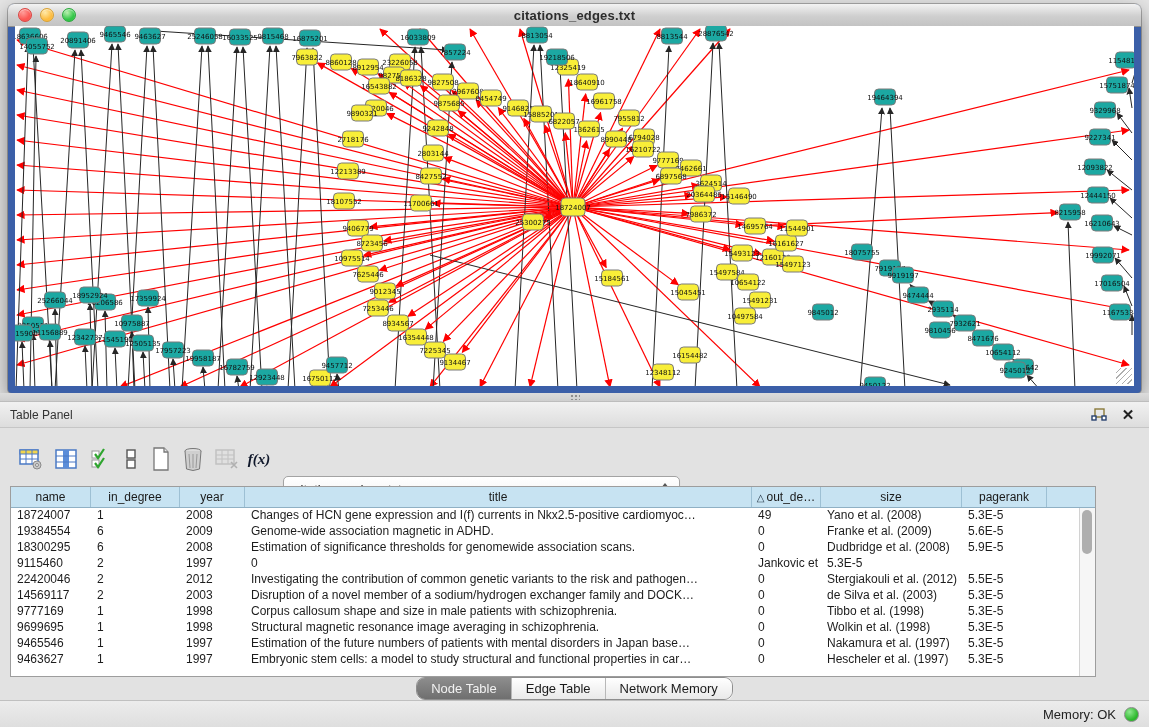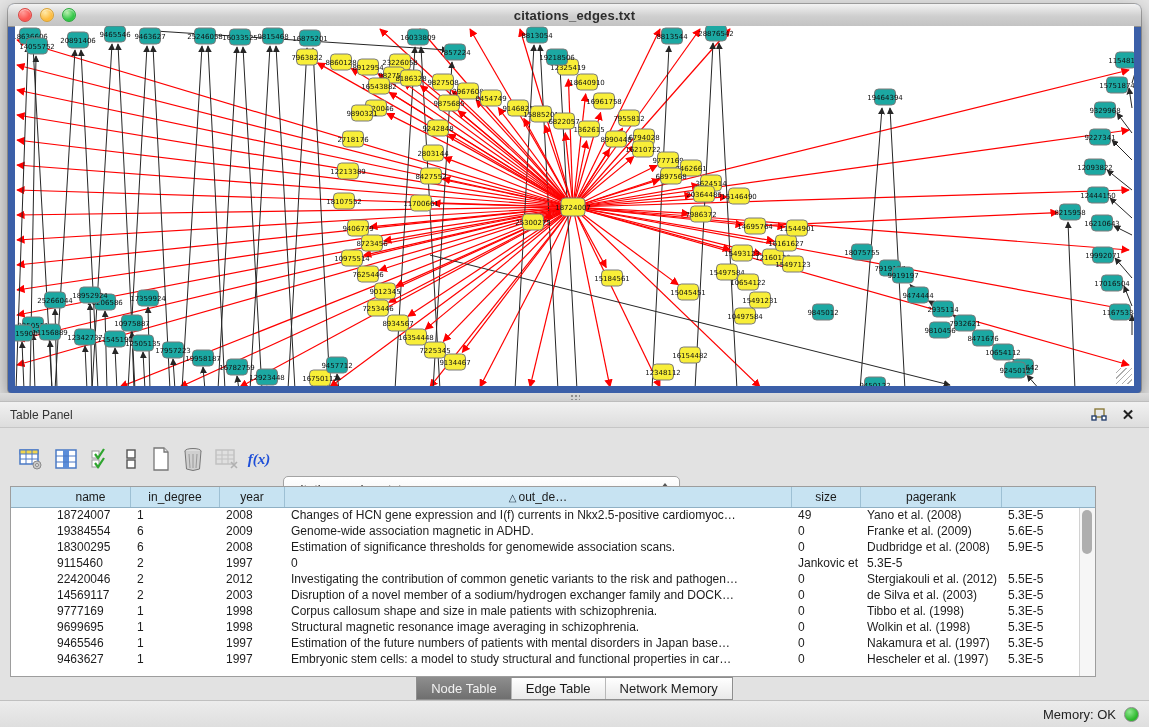--- a/index.html
+++ b/index.html
@@ -60,62 +60,61 @@
     background:linear-gradient(#f1f1f1,#dddddd);
     border-bottom:1px solid #c6c6c6;
   }
   .panel-title{font-size:12px;color:#333;margin-left:10px;}
   .panel-header .spacer{flex:1;}
   .float-btn{width:20px;height:18px;margin-right:8px;cursor:default;display:flex;align-items:center;justify-content:center;}
   .close-btn{width:22px;height:18px;margin-right:10px;font-size:15px;font-weight:bold;color:#222;
     display:flex;align-items:center;justify-content:center;cursor:default;}
   .toolbar{position:absolute;left:0;top:26px;height:56px;width:100%;}
   .tb-icon{position:absolute;top:18px;width:26px;height:26px;display:flex;align-items:center;justify-content:center;}
-  .fx{font-family:"Liberation Serif",serif;font-style:italic;font-weight:bold;font-size:15px;color:#1d4ed8;}
+  .fx{font-family:"Liberation Serif",serif;font-style:italic;font-weight:bold;font-size:15px;color:#0f172a;}
   .dropdown{
     position:absolute;left:283px;top:48px;width:395px;height:24px;
     background:linear-gradient(#ffffff,#f2f2f2);
     border:1px solid #a3a3a3;border-radius:5px;
     font-size:13px;color:#222;display:flex;align-items:center;
     box-shadow:0 1px 1px rgba(0,0,0,.08);
   }
   .dropdown .val{margin-left:10px;flex:1;}
   .dd-arrows{width:16px;display:flex;flex-direction:column;align-items:center;gap:2px;margin-right:6px;}
   .dd-arrows i{width:0;height:0;border-left:4px solid transparent;border-right:4px solid transparent;}
   .dd-arrows .up{border-bottom:5px solid #555;}
   .dd-arrows .down{border-top:5px solid #555;}
   
   .tbl{
     position:absolute;left:10px;top:84px;width:1084px;height:189px;
     background:#fff;border:1px solid #9d9d9d;overflow:hidden;
   }
   .thead,.trow{
     display:grid;
     grid-template-columns:80px 89px 65px 507px 69px 141px 85px 1fr;
-    padding-left:40px;
   }
   .thead{
     height:20px;line-height:20px;background:#c7e3f2;
     border-bottom:1px solid #8fb0c4;font-size:12px;color:#1a1a1a;
   }
   .thead .th{border-right:1px solid #9dc0d4;text-align:center;overflow:hidden;white-space:nowrap;}
   .thead .th:last-child{border-right:none;}
   .sort-tri{font-size:10px;margin-right:2px;color:#234;}
   .tbody{position:absolute;left:0;right:15px;top:21px;bottom:0;overflow:hidden;}
   .trow{height:16px;font-size:12px;color:#1c1c1c;}
   .trow .td{padding-left:6px;white-space:nowrap;overflow:hidden;}
   .vscroll{
     position:absolute;top:21px;right:0;bottom:0;width:15px;
     background:#f6f6f6;border-left:1px solid #d2d2d2;
   }
   .vthumb{position:absolute;left:2px;top:2px;width:10px;height:44px;border-radius:6px;background:#aeaeae;}
   
   .tabbar{position:absolute;left:0;top:274px;width:100%;height:25px;display:flex;justify-content:center;align-items:center;}
   .seg{
-    display:flex;border:1px solid #8e8e8e;border-radius:0;overflow:hidden;
+    display:flex;border:1px solid #8e8e8e;border-radius:9px;overflow:hidden;
     box-shadow:0 1px 1px rgba(255,255,255,.7);
     font-size:13px;
   }
   .seg .tab{
     padding:3px 14px;background:linear-gradient(#ffffff,#e9e9e9);
     color:#1a1a1a;border-right:1px solid #b8b8b8;cursor:default;
   }
   .seg .tab:last-child{border-right:none;}
   .seg .tab.active{background:linear-gradient(#8d8d8d,#6f6f6f);color:#f2f2f2;}
   
@@ -638,20 +637,21 @@
           <i class="down"></i>
         </span>
     </div>
   </div>
 
   <div class="tbl">
     <div class="thead">
         <div class="th">name</div>
         <div class="th">in_degree</div>
         <div class="th">year</div>
+        <div class="th">title</div>
         <div class="th"><span class="sort-tri">△</span>out_de…</div>
         <div class="th">size</div>
         <div class="th">pagerank</div>
         <div class="th"></div>
       </div>
     <div class="tbody">
         <div class="trow">
           <div class="td">18724007</div>
           <div class="td">1</div>
           <div class="td">2008</div>

